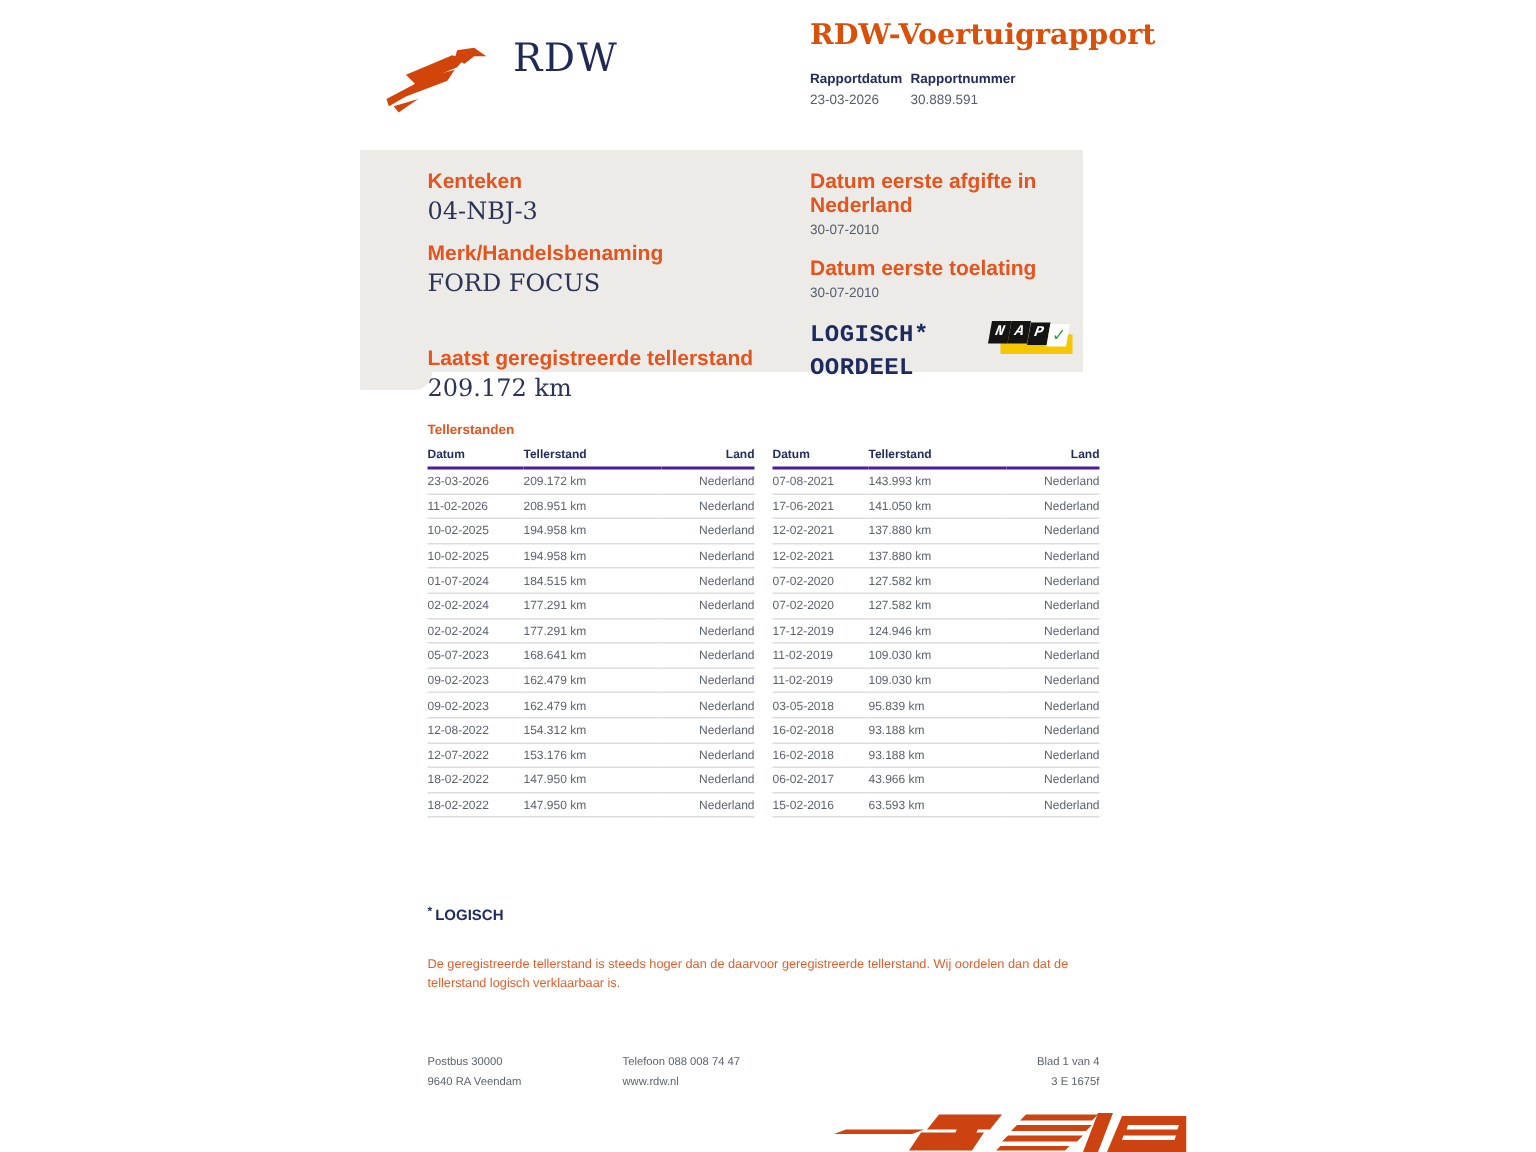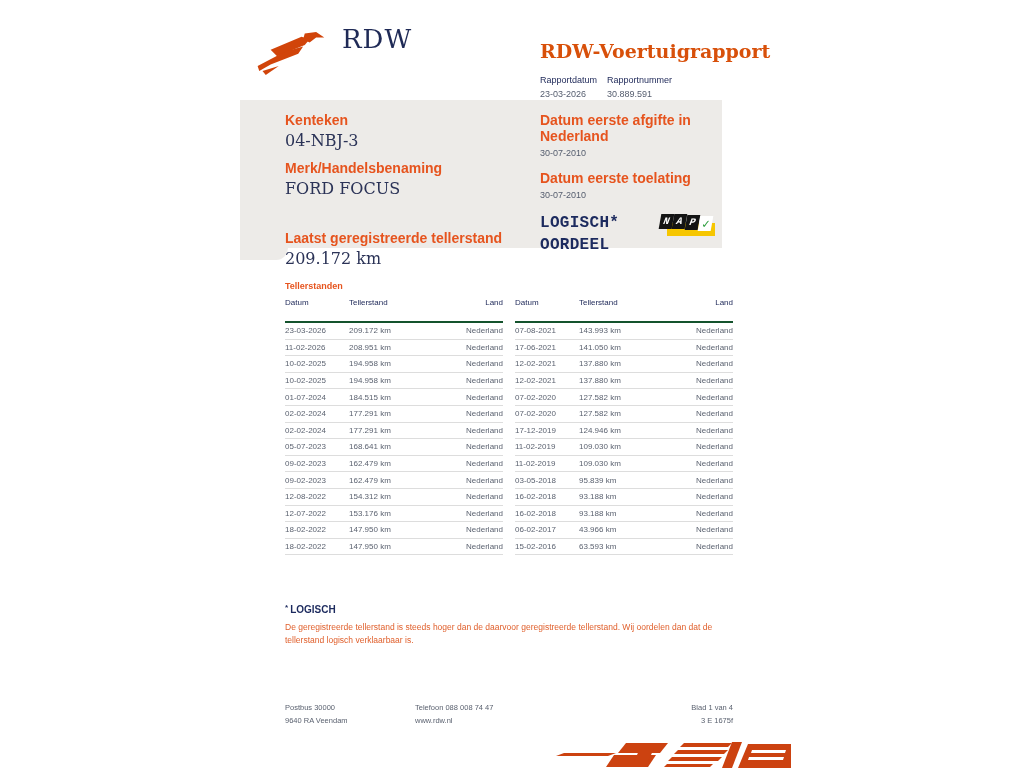--- a/index.html
+++ b/index.html
@@ -5,25 +5,25 @@
   * { margin:0; padding:0; box-sizing:border-box; }
   html,body { background:#ffffff; }
   body { width:1024px; height:768px; font-family:"Liberation Sans", sans-serif; position:relative; overflow:hidden; }
   .page { position:absolute; inset:0; background:#ffffff;border-radius:29px; }
 
   
   .logo-wrap { position:absolute; left:256px; top:30px; display:flex; align-items:flex-start; }
   .logo-bird { width:78px; height:46px; }
   .logo-text { font-family:"DejaVu Serif", serif; font-size:26px; color:#1f2a56; letter-spacing:1px; margin-left:8px; margin-top:-6px; }
 
-  .report-head { position:absolute; left:540px; top:40px; }
+  .report-head { position:absolute; left:540px; top:12px; }
   .report-title { font-family:"DejaVu Serif", serif; font-weight:bold; font-size:19px; color:#d8500a; }
   .report-meta { display:flex; margin-top:13px; }
   .meta-col1 { width:67px; }
-  .meta-label { font-size:9px; font-weight:normal; color:#232d5c; }
+  .meta-label { font-size:9px; font-weight:bold; color:#232d5c; }
   .meta-value { font-size:9px; color:#555d6e; margin-top:4px; }
 
   
   .veh-box { position:absolute; left:240px; top:100px; width:482px; height:148px; background:#edebe8; }
   .veh-box-tab { position:absolute; left:240px; top:248px; width:48px; height:12px; background:#edebe8; border-radius:0 0 12px 0; }
   .veh-left { position:absolute; left:45px; top:12px; }
   .veh-right { position:absolute; left:300px; top:12px; width:175px; }
   .fld-label { font-size:14px; font-weight:bold; color:#e6541e; }
   .fld-value-lg { font-family:"DejaVu Serif", serif; font-size:16px; color:#2b3357; margin:3px 0 10px 0; }
   .fld-value-sm { font-size:9px; color:#555d6e; margin:4px 0 12px 0; }
@@ -40,32 +40,32 @@
   .nap-white { background:#ffffff; }
   .nap-t0 { left:1px; } .nap-t1 { left:14px; } .nap-t2 { left:27px; top:1px; }
   .nap-t3 { left:40px; top:2px; background:#ffffff; }
   .nap-check { color:#2f9e3f; font-size:13px; font-weight:bold; transform:skewX(10deg); }
 
   
   .tbl-section { position:absolute; left:285px; top:281px; width:448px; }
   .tbl-title { font-size:9px; font-weight:bold; color:#e6541e; margin-bottom:4px; }
   .tbl-groups { display:flex; justify-content:space-between; }
   table { border-collapse:collapse; width:218px; table-layout:fixed; }
-  th { font-size:8px; font-weight:normal; color:#232d5c; text-align:left; padding:3px 0 14px 0;
-       border-bottom:2px solid #14532d; }
+  th { font-size:8px; font-weight:bold; color:#232d5c; text-align:left; padding:3px 0 4px 0;
+       border-bottom:2px solid #4c1d95; }
   td { font-size:8px; color:#5b6270; padding:3.3px 0; border-bottom:1px solid #dddddd; }
   th:nth-child(1), td:nth-child(1) { width:64px; }
   th:nth-child(2), td:nth-child(2) { width:92px; }
   th:nth-child(3), td:nth-child(3) { width:62px; text-align:right; }
 
   
   .footnote { position:absolute; left:285px; top:603px; width:452px; }
   .footnote-title { font-size:10px; font-weight:bold; color:#1c2a5e; }
   .footnote-title .star { font-size:8px; vertical-align:3px; margin-right:2px; }
-  .footnote-body { font-size:8.5px; color:#e0602d; line-height:13px; margin-top:6px; }
+  .footnote-body { font-size:8.5px; color:#e0602d; line-height:13px; margin-top:20px; }
 
   
   .footer { position:absolute; left:285px; top:701px; width:448px; display:flex; font-size:7.5px; color:#5b6270; }
   .footer .fcol { line-height:13px; }
   .fcol-1 { width:130px; }
   .fcol-2 { flex:1; }
   .fcol-3 { text-align:right; }
 
   
   .stripes { position:absolute; left:556px; top:742px; width:235px; height:26px; }

